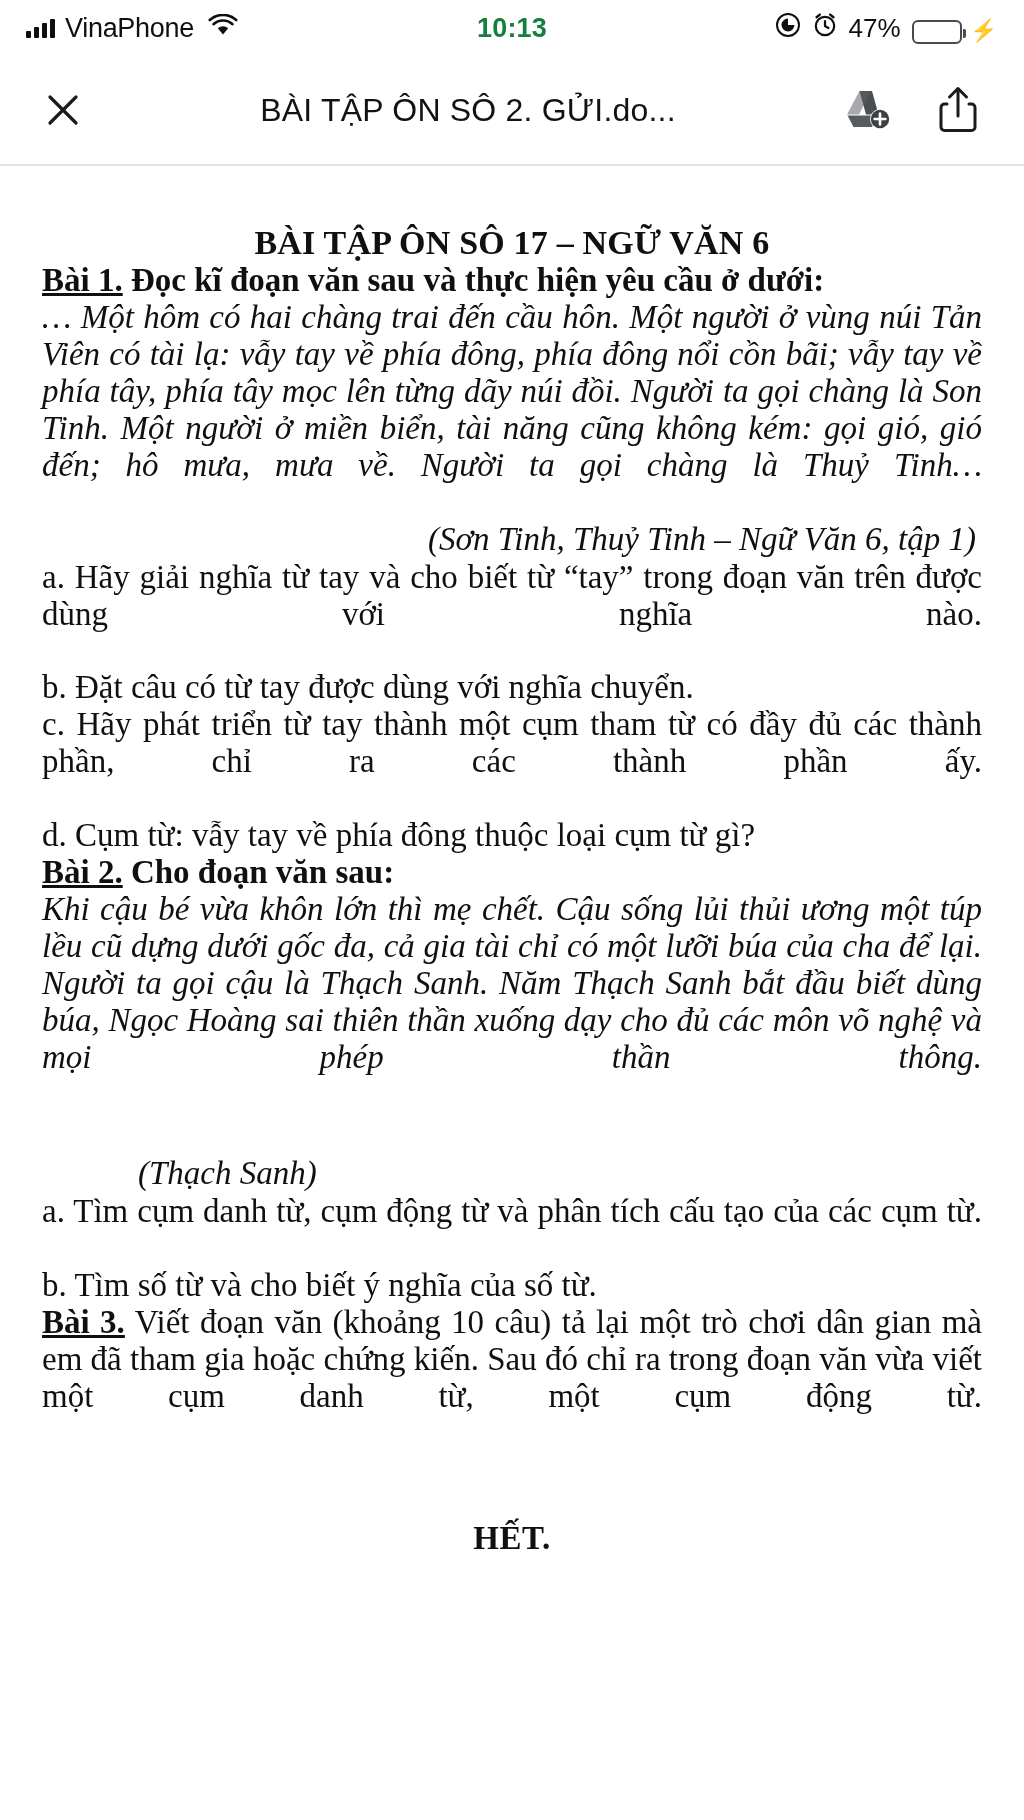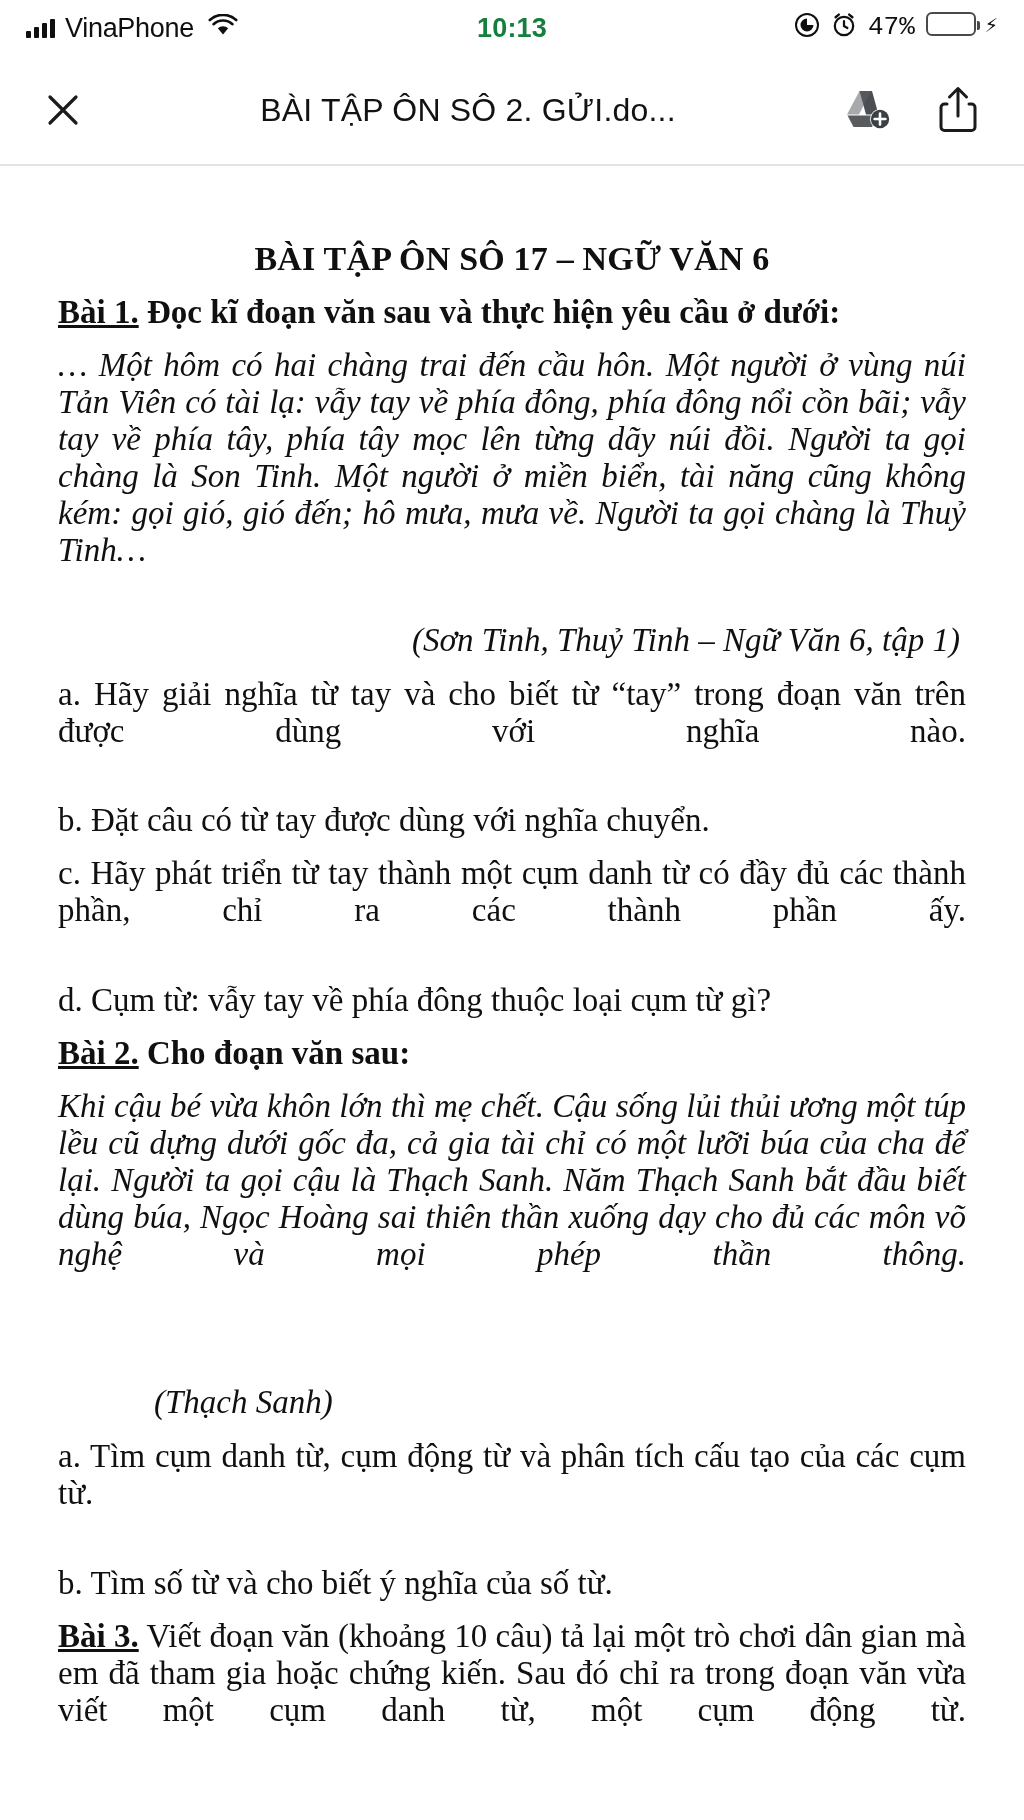--- a/index.html
+++ b/index.html
@@ -32,22 +32,22 @@
   .signal-bars i:nth-child(2){ height:11px; }
   .signal-bars i:nth-child(3){ height:15px; }
   .signal-bars i:nth-child(4){ height:19px; background:#0f0f0f; }
   .carrier { font-size: 27px; color:#0f0f0f; letter-spacing:-0.3px; }
   .wifi { margin-left: 4px; }
   .sb-center {
     position: absolute; left: 0; right: 0; text-align: center;
     font-size: 27px; font-weight: 700; color:#15803d; letter-spacing: 0.2px;
   }
   .sb-right {
-    margin-left: auto; display:flex; align-items:flex-start; gap: 11px;
-    position: relative; z-index: 2; font-family: Liberation Mono, monospace;
+    margin-left: auto; display:flex; align-items:flex-end; gap: 11px;
+    position: relative; z-index: 2;
   }
   .sb-right .pct { font-size: 26px; color:#0f0f0f; }
   .batt {
     width: 50px; height: 24px; border: 2px solid #4a4a4a; border-radius: 6px;
     position: relative; padding: 2px;
   }
   .batt::after {
     content:""; position:absolute; right:-6px; top:7px; width:3px; height:9px;
     background:#4a4a4a; border-radius: 0 2px 2px 0;
   }
@@ -84,21 +84,21 @@
   }
   .topbar-actions { display:flex; align-items:center; gap: 34px; flex:0 0 auto; padding-right: 8px; }
   .icon-btn { width: 56px; height: 60px; display:flex; align-items:center; justify-content:center; }
 
   
   .doc {
     padding: 58px 42px 0 42px;
     font-family: "Liberation Serif", serif;
     color: #101010;
   }
-  .doc p { margin: 16px; }
+  .doc p { margin: 0; }
   .doc-title-main {
     text-align: center;
     font-weight: bold;
     font-size: 34px;
     letter-spacing: 0.2px;
     margin-bottom: 9px;
   }
   .line {
     font-size: 33px;
     line-height: 1.12;
@@ -222,21 +222,21 @@
     <span class="bold ul">Bài 1.</span>
     <span class="bold">Đọc kĩ đoạn văn sau và thực hiện yêu cầu ở dưới:</span>
   </p>
 
   <p class="para ital block">… Một hôm có hai chàng trai đến cầu hôn. Một người ở vùng núi Tản Viên có tài lạ: vẫy tay về phía đông, phía đông nổi cồn bãi; vẫy tay về phía tây, phía tây mọc lên từng dãy núi đồi. Người ta gọi chàng là Son Tinh. Một người ở miền biển, tài năng cũng không kém: gọi gió, gió đến; hô mưa, mưa về. Người ta gọi chàng là Thuỷ Tinh…</p>
 
   <p class="right-cite">(Sơn Tinh, Thuỷ Tinh – Ngữ Văn 6, tập 1)</p>
 
   <p class="para block"><span>a. Hãy giải nghĩa từ tay và cho biết từ “tay” trong đoạn văn trên được dùng với nghĩa nào.</span></p>
   <p class="line">b. Đặt câu có từ tay được dùng với nghĩa chuyển.</p>
-  <p class="para block">c. Hãy phát triển từ tay thành một cụm danh từ có đầy đủ các thành phần, chỉ ra các thành phần ấy.</p>
+  <p class="para block">c. Hãy phát triển từ tay thành một cụm tham từ có đầy đủ các thành phần, chỉ ra các thành phần ấy.</p>
   <p class="line">d. Cụm từ: vẫy tay về phía đông thuộc loại cụm từ gì?</p>
 
   <p class="line">
     <span class="bold ul">Bài 2.</span>
     <span class="bold">Cho đoạn văn sau:</span>
   </p>
 
   <p class="para ital block">Khi cậu bé vừa khôn lớn thì mẹ chết. Cậu sống lủi thủi ương một túp lều cũ dựng dưới gốc đa, cả gia tài chỉ có một lưỡi búa của cha để lại. Người ta gọi cậu là Thạch Sanh. Năm Thạch Sanh bắt đầu biết dùng búa, Ngọc Hoàng sai thiên thần xuống dạy cho đủ các môn võ nghệ và mọi phép thần thông.</p>
 
   <div class="spacer-lg"></div>

